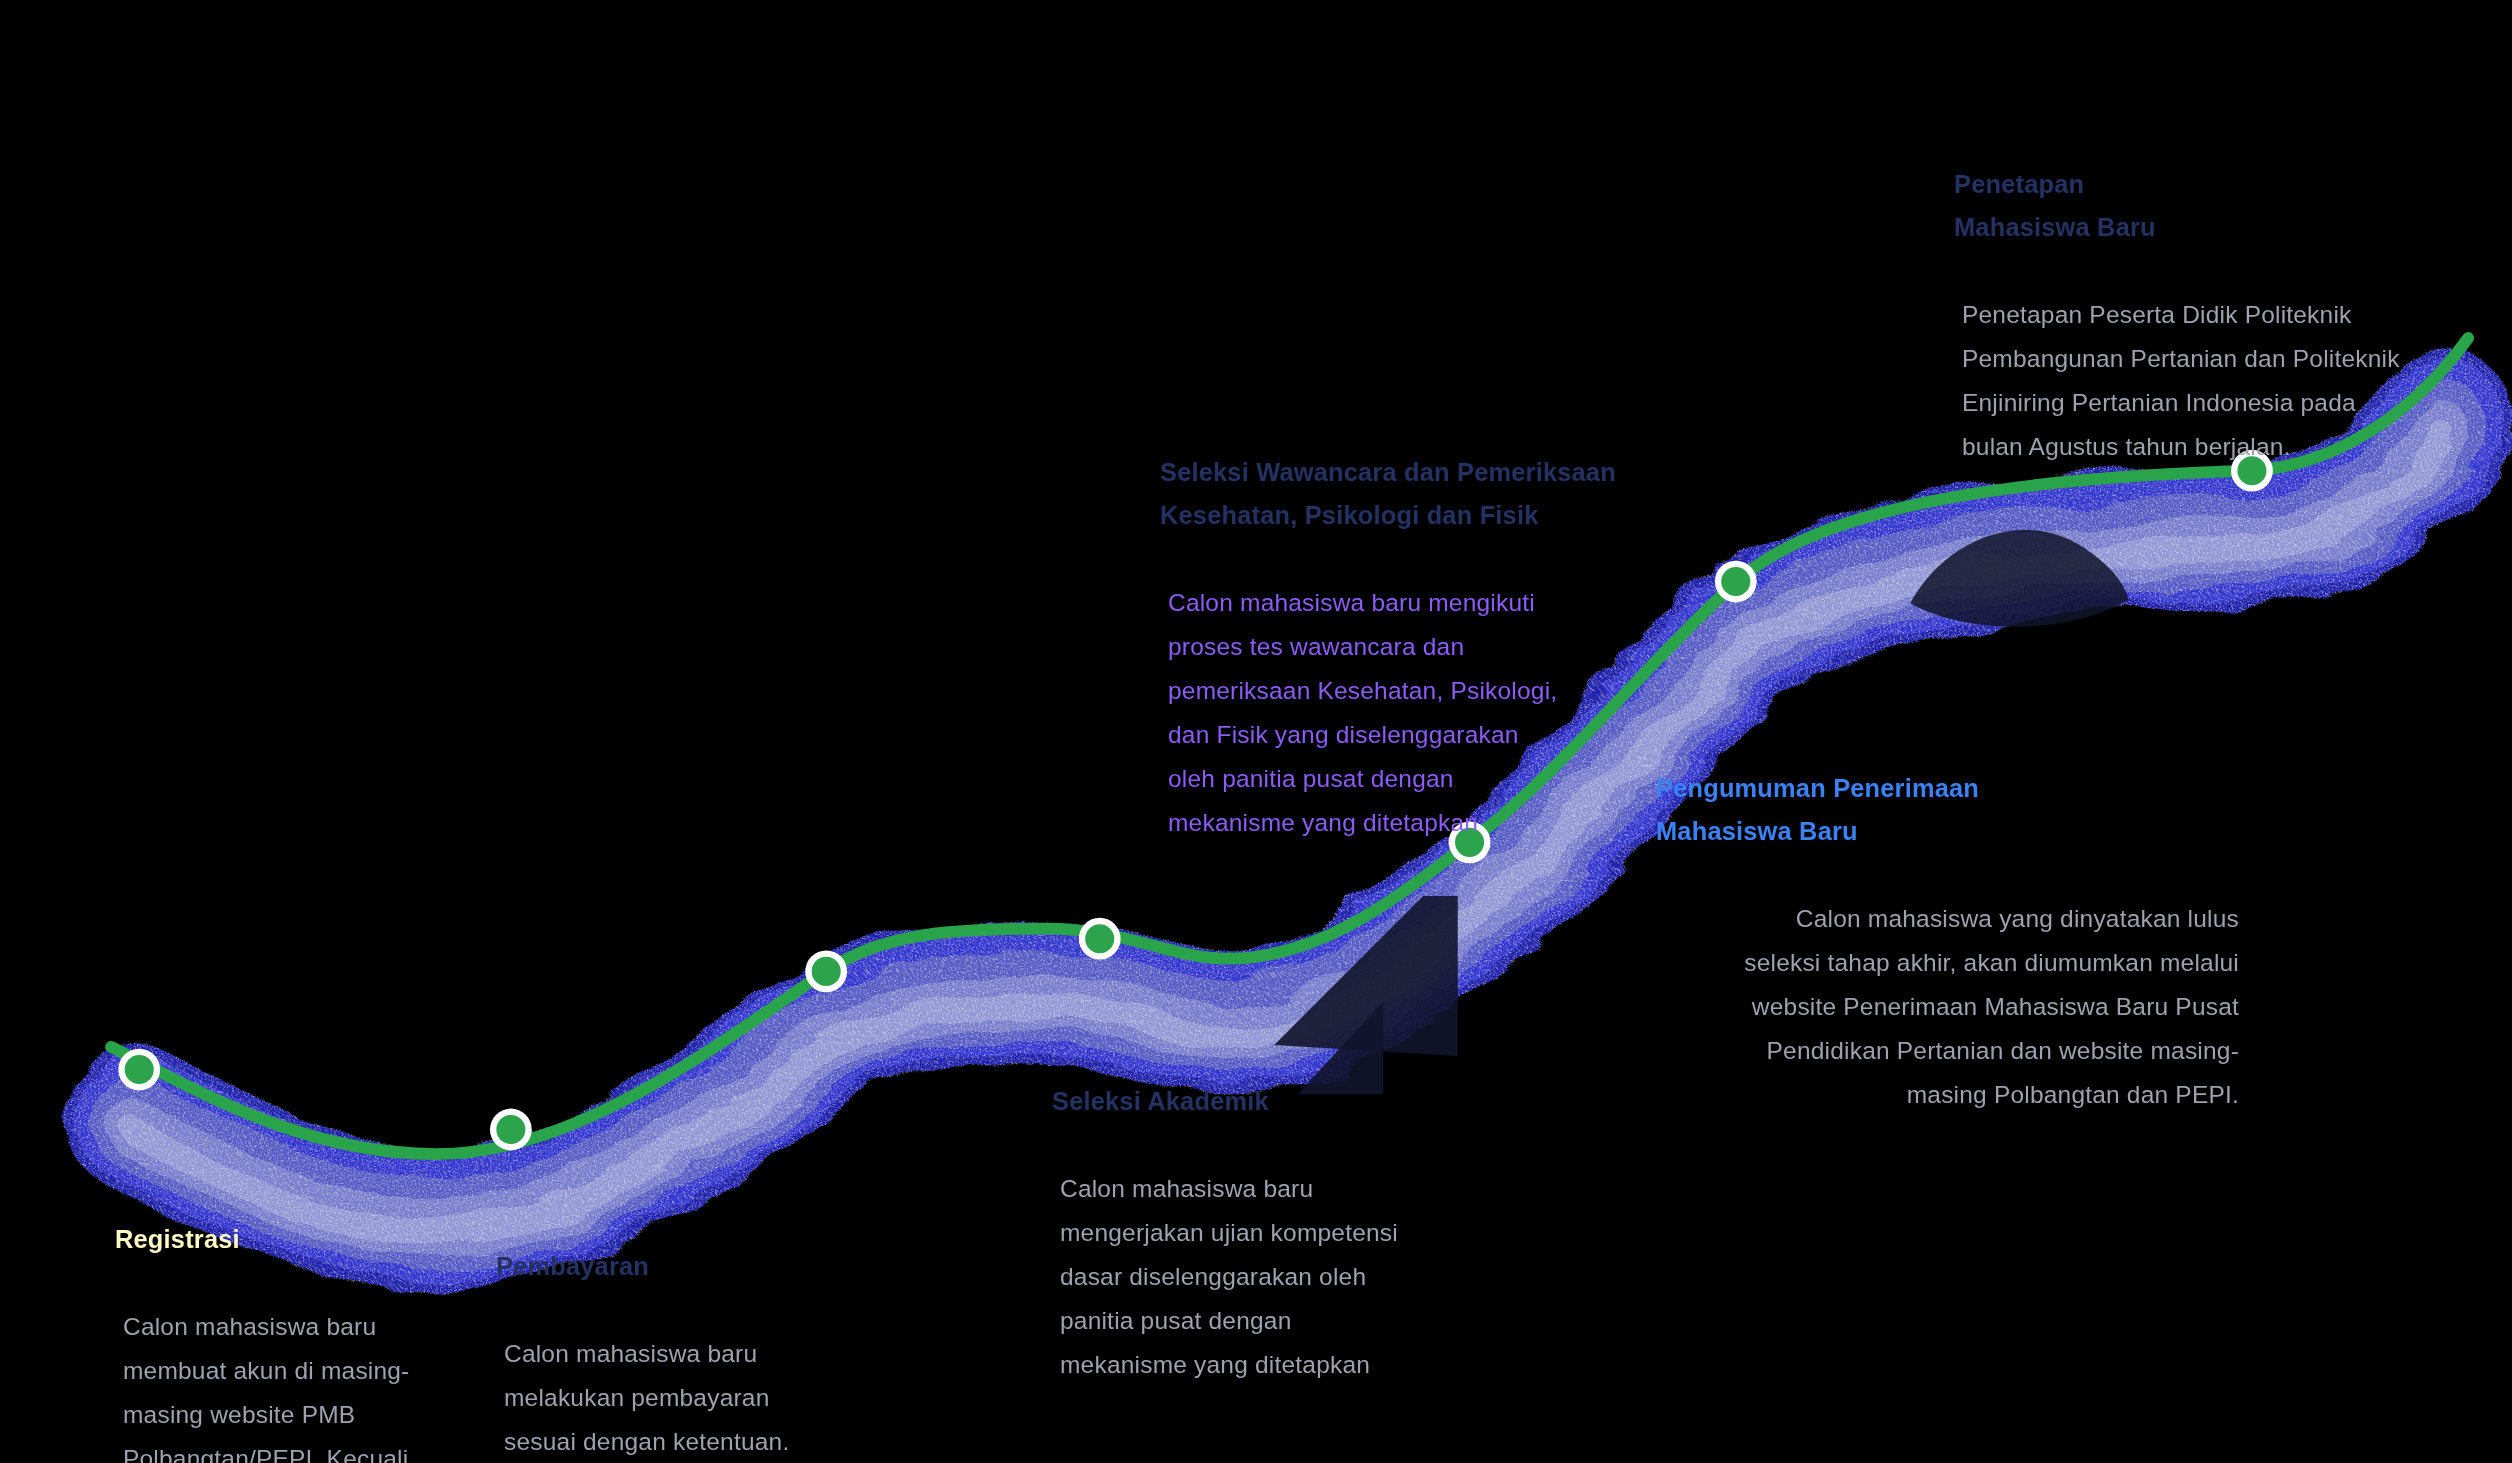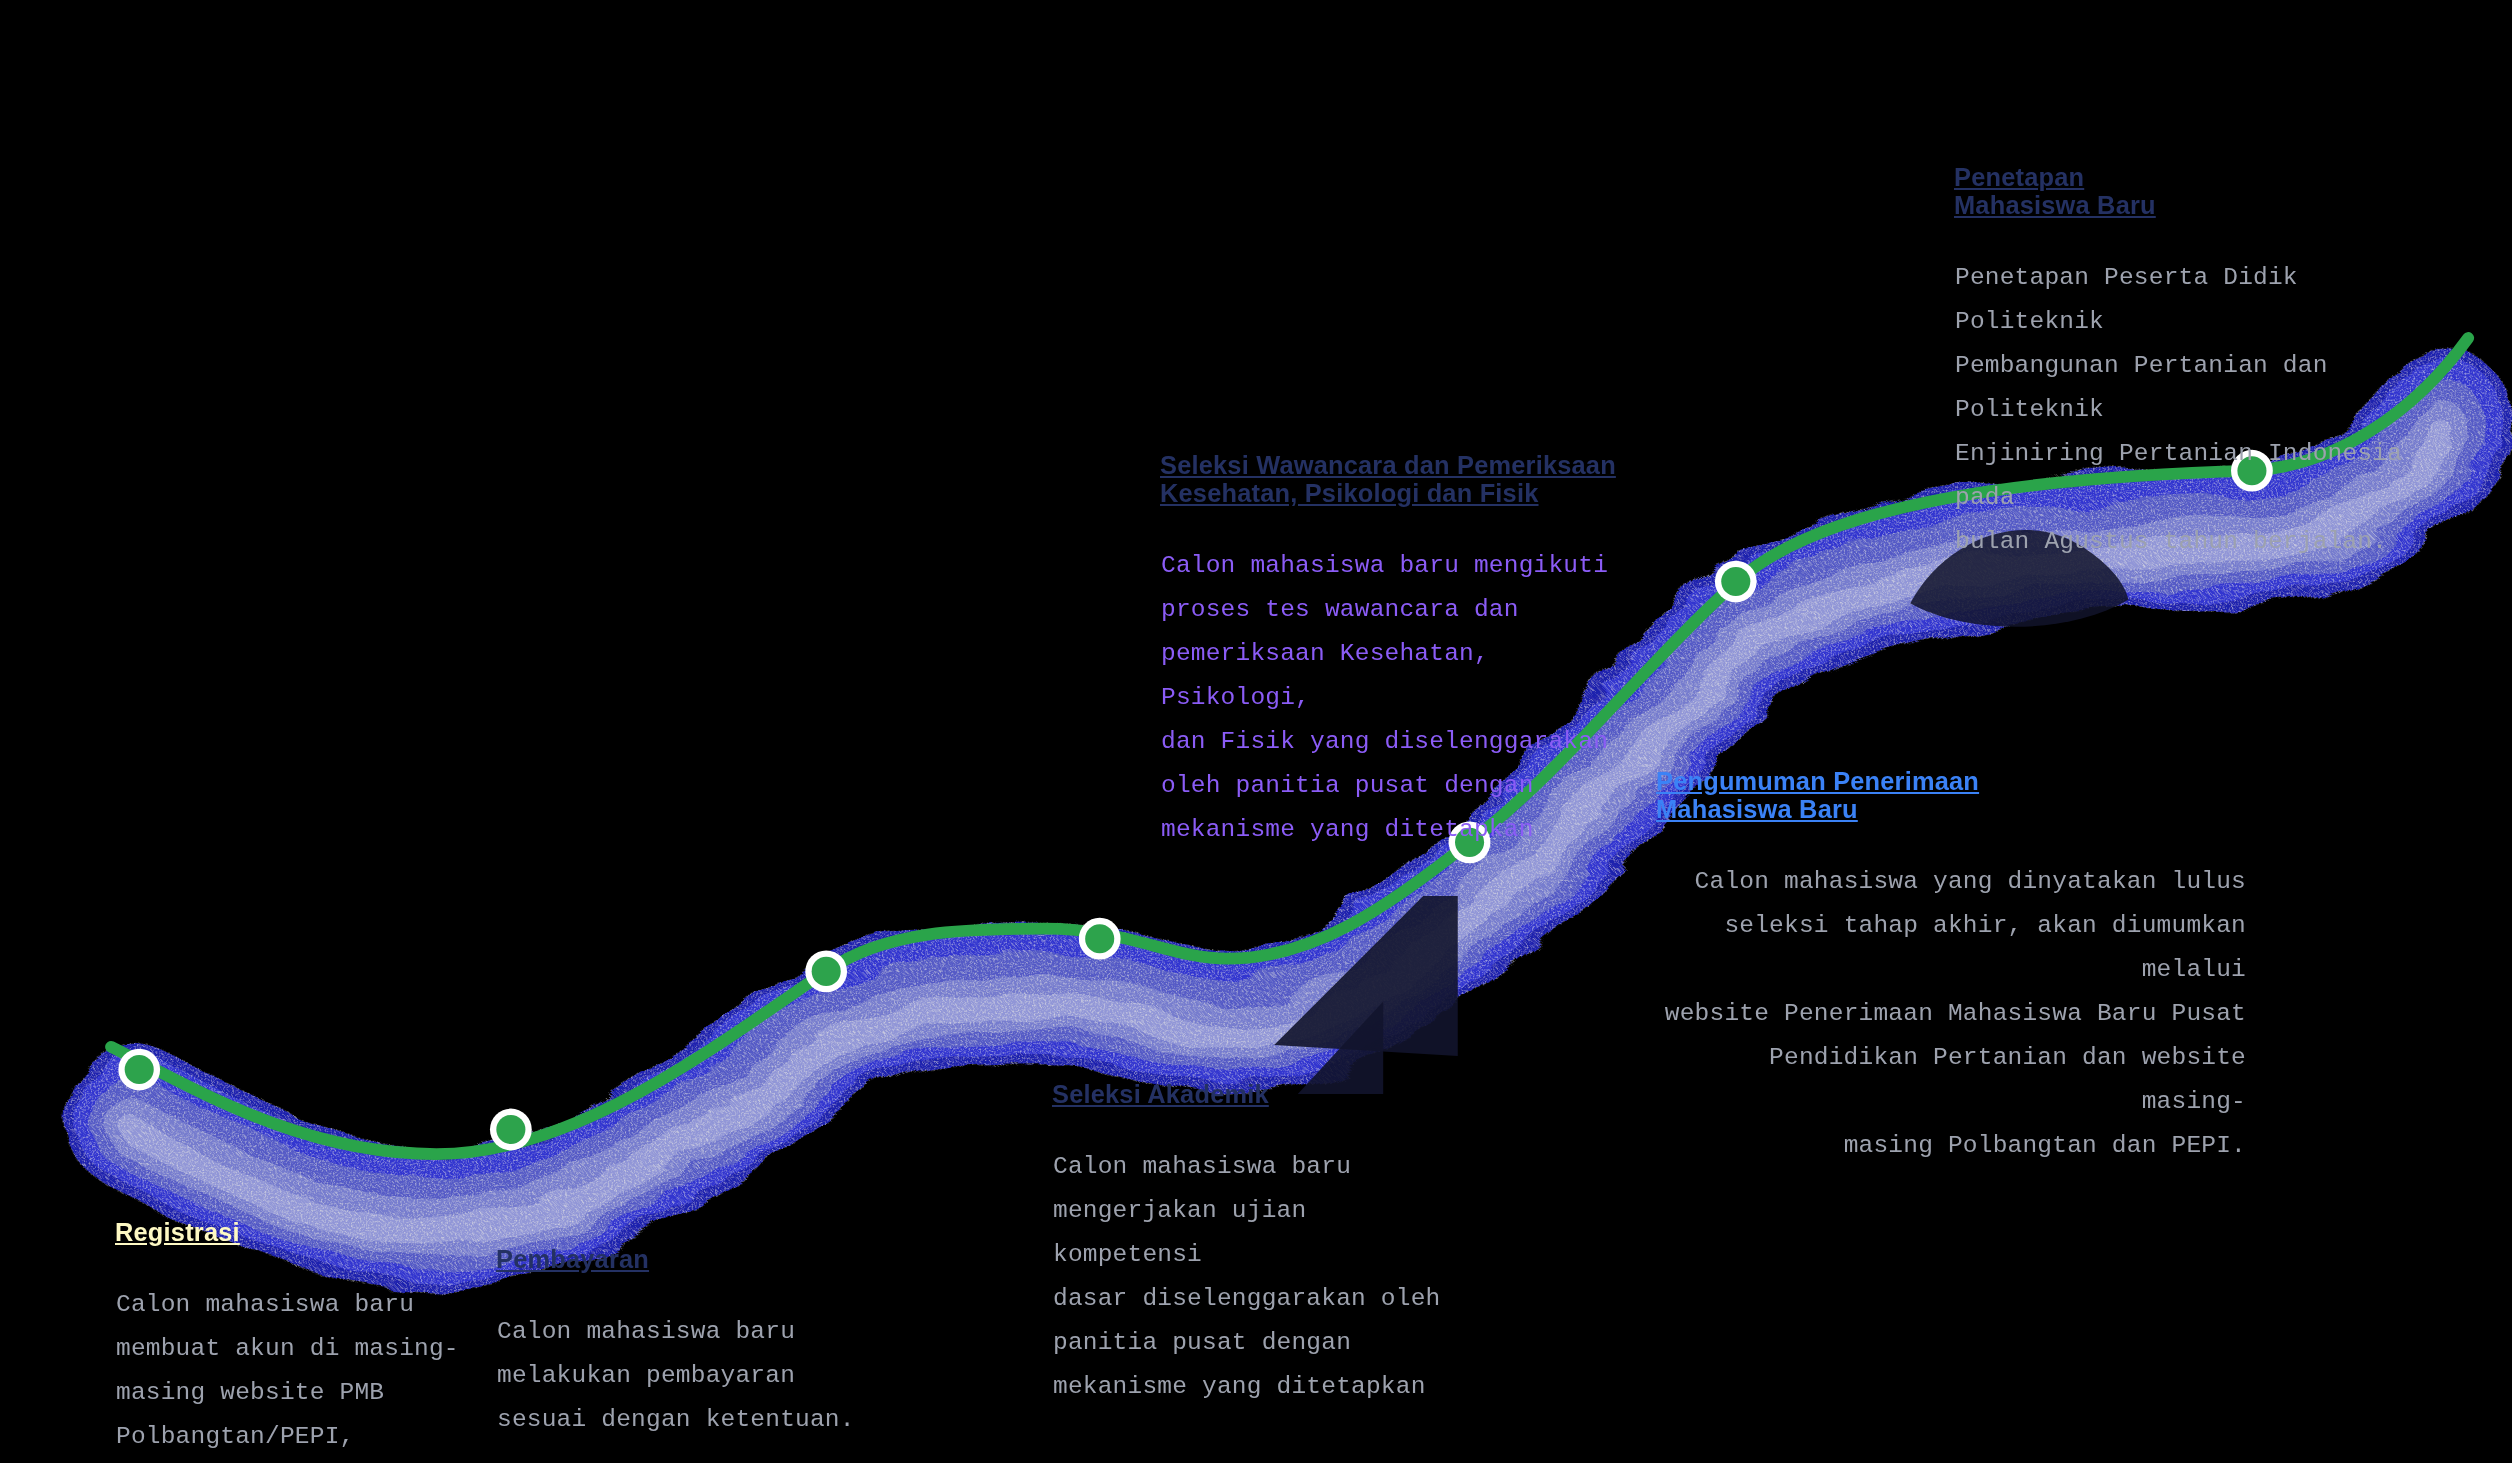--- a/index.html
+++ b/index.html
@@ -17,32 +17,30 @@
     width: 2512px; height: 1463px;
     display: block;
   }
   .step {
     position: absolute;
     white-space: pre-line;
   }
   .step-title {
     margin: 0 0 20px 0;
     font-size: 25.4px;
-    line-height: 28px;
+    line-height: 43px;
     font-weight: bold;
     letter-spacing: 0.2px;
-    text-decoration: underline;
   }
   .step-desc {
-    margin: 1px;
+    margin: 8px;
     font-size: 24.5px;
     line-height: 44px;
     font-weight: normal;
     letter-spacing: 0.2px;
-    font-family: Liberation Mono, monospace;
   }
 </style>
 </head>
 <body style="background: rgb(0, 0, 0);">
 
 <div class="stage">
 
   <svg class="art" viewBox="0 0 2764 1610" xmlns="http://www.w3.org/2000/svg">
     <defs>
       <path id="brushPath" fill="none" d="M 150 1162 C 240 1204 340 1270 480 1270 C 630 1270 775 1160 910 1068 C 975 1024 1060 1022 1150 1022 C 1240 1022 1290 1055 1350 1055 C 1445 1055 1525 1000 1618 926 C 1716 852 1812 729 1911 640 C 2010 551 2240 525 2479 518 C 2570 515 2640 462 2690 395"></path>

